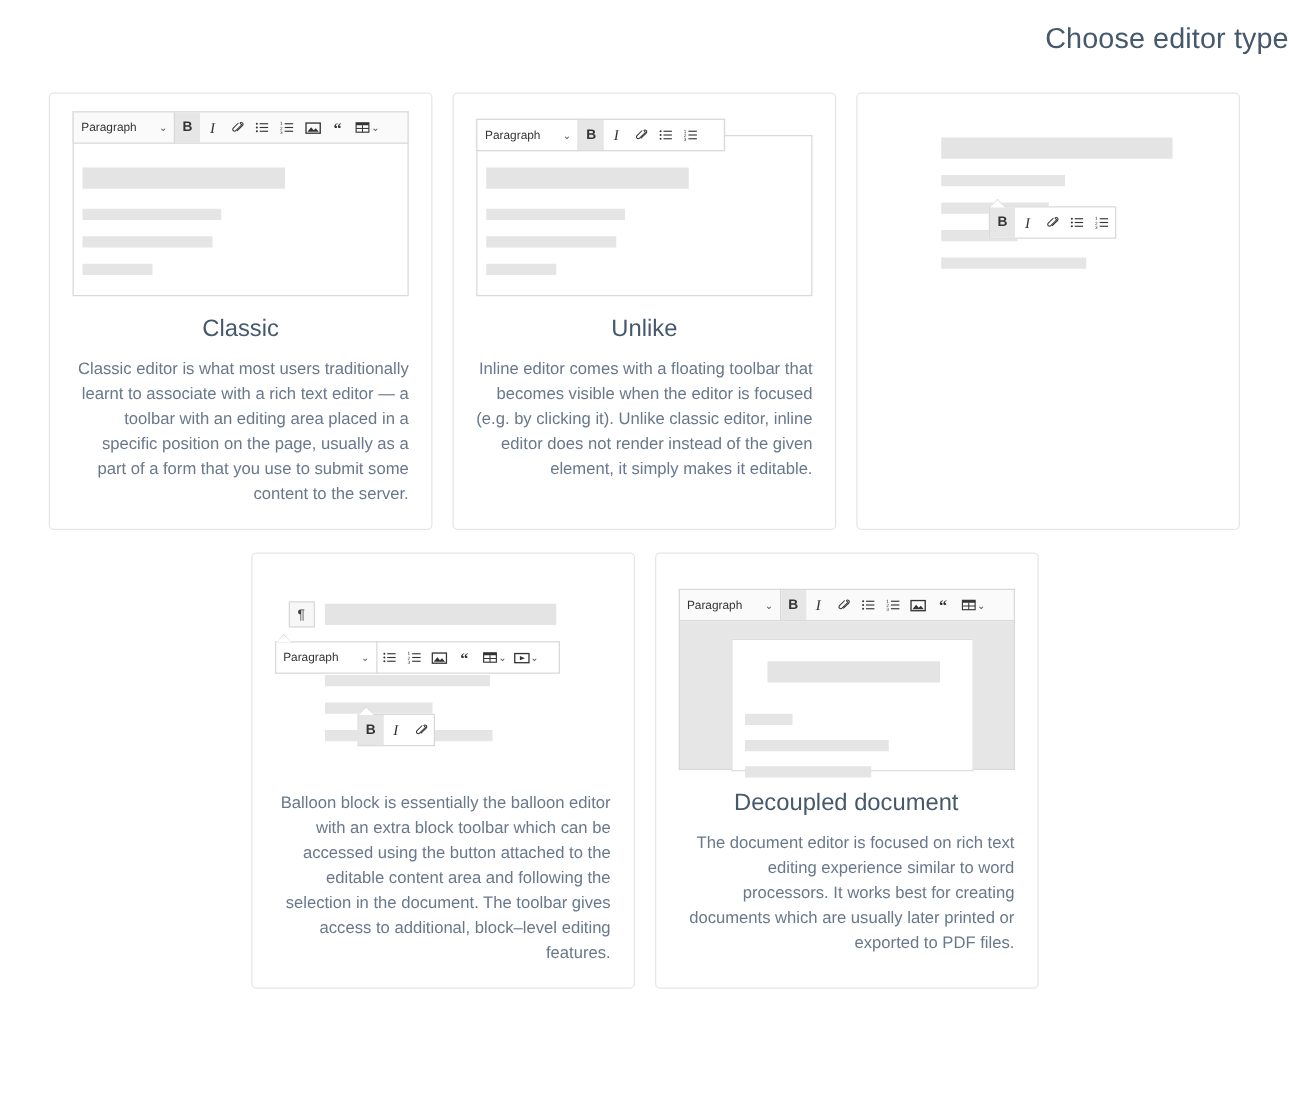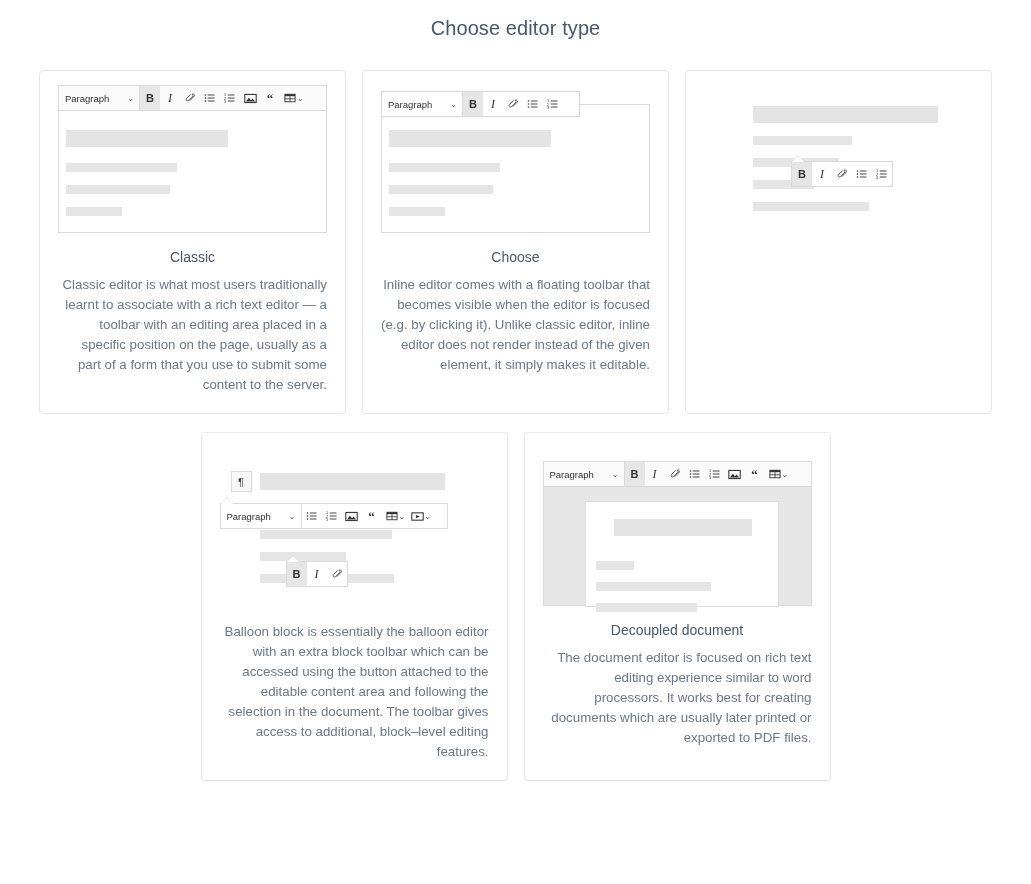--- a/index.html
+++ b/index.html
@@ -9,22 +9,22 @@
   }
   body {
     width: 1031px; height: 884px;
     font-family: "Liberation Sans", sans-serif;
     color: #4a5568;
     overflow: hidden;
     position: relative;
   }
 
   .page-title {
-    text-align: center;
-    font-size: 20px;
+    text-align: right;
+    font-size: 23px;
     font-weight: 400;
     color: #46586c;
     margin: 0;
     padding-top: 17px;
     letter-spacing: 0.1px;
   }
 
   .grid {
     margin-top: 30px;
     display: flex;
@@ -48,21 +48,21 @@
   .card.w-decoup   { width: 307px; }
 
   .preview {
     height: 148px;
     position: relative;
     margin-bottom: 16px;
   }
 
   .card-title {
     text-align: center;
-    font-size: 14px;
+    font-size: 19px;
     font-weight: 400;
     color: #46586c;
     margin: 0 0 10px 0;
   }
   .card-desc {
     text-align: right;
     font-size: 13.3px;
     line-height: 20px;
     color: #69788b;
     margin: 0;
@@ -275,21 +275,21 @@
       </div>
 
       <div class="content-area" style="left:8px; top:45px; right:8px;">
         <div class="bar tall" style="width:64%;"></div>
         <div class="bar" style="width:44%; margin-top:16px;"></div>
         <div class="bar" style="width:41%; margin-top:13px;"></div>
         <div class="bar" style="width:22%; margin-top:13px;"></div>
       </div>
     </div>
 
-    <h2 class="card-title">Choose</h2>
+    <h2 class="card-title">Unlike</h2>
     <p class="card-desc">Inline editor comes with a floating toolbar that becomes visible when the editor is focused (e.g. by clicking it). Unlike classic editor, inline editor does not render instead of the given element, it simply makes it editable.</p>
   </div>
 
   <div class="card w-balloon">
     <div class="preview">
       <div class="content-area" style="left:49px; top:21px; right:10px;">
         <div class="bar tall" style="width:88%;"></div>
         <div class="bar" style="width:47%; margin-top:13px;"></div>
         <div class="bar" style="width:41%; margin-top:13px;"></div>
         <div class="bar" style="width:29%; margin-top:13px;"></div>

